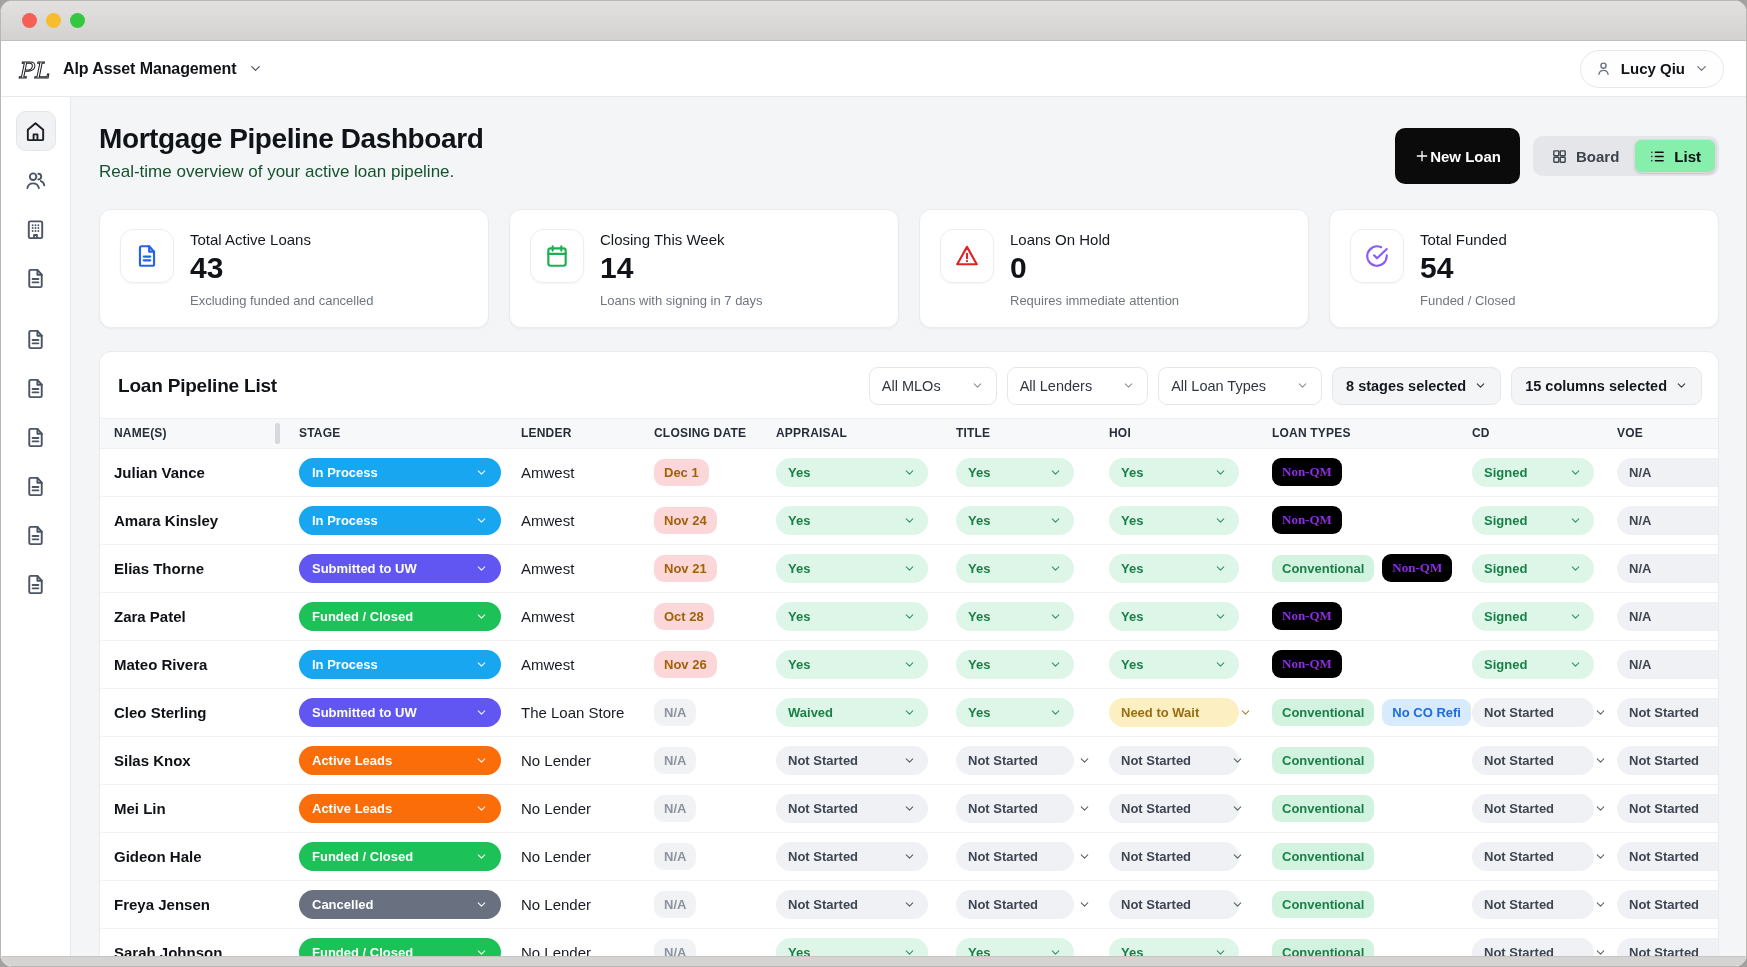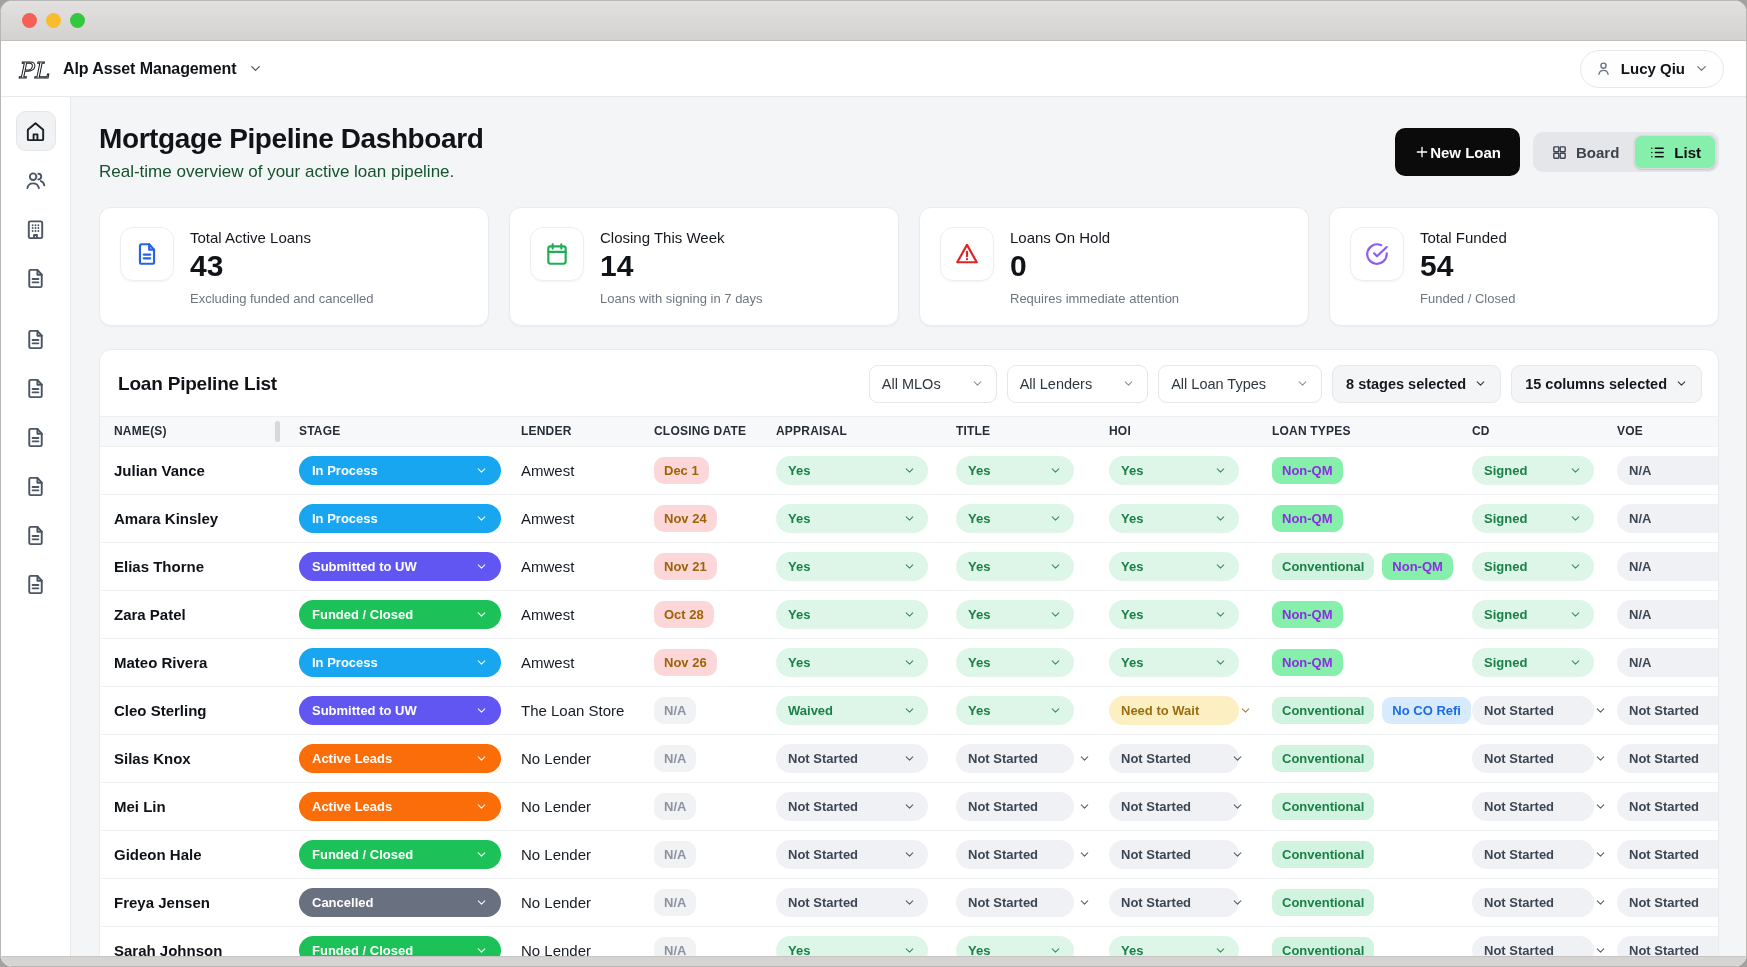--- a/index.html
+++ b/index.html
@@ -61,21 +61,21 @@
   .side-btn.active{ background:#f1f2f4; border-color:#e3e5e8; color:#1c2128; }
   .side-btn.gap{ margin-bottom:12px; }
   .side-btn svg{ width:23px; height:23px; }
   
   .main{ flex:1; min-width:0; background:#f4f5f7; padding:26px 27px 0 28px; display:flex; flex-direction:column; }
   .page-head{ display:flex; justify-content:space-between; align-items:flex-start; margin-bottom:25px; }
   .page-title{ font-size:28px; font-weight:700; letter-spacing:-0.4px; margin-bottom:7px; }
   .page-sub{ font-size:17px; color:#14532d; }
   .actions{ display:flex; gap:13px; align-items:center; margin-top:5px; }
   .btn-new{
-    background:#0b0b0c; color:#fff; border:none; height:48px; border-radius:10px;
+    background:#0b0b0c; color:#fff; border:none; height:56px; border-radius:10px;
     padding:0 19px; font-size:15px; font-weight:600; font-family:inherit;
     display:flex; align-items:center; cursor:pointer;
   }
   .btn-new .ic{ color:#fff; }
   .segment{ background:#e5e6e9; border-radius:10px; padding:3px; display:flex; }
   .seg{
     height:34px; padding:0 14px; border-radius:8px; border:1px solid transparent;
     background:transparent; display:flex; align-items:center; gap:8px;
     font-family:inherit; font-size:15px; font-weight:600; color:#3d444e; cursor:pointer;
   }
@@ -148,21 +148,21 @@
   }
   .sel.green{ background:#ddf6e8; color:#1a8048; }
   .sel.gray{ background:#f0f1f4; color:#3d4653; }
   .sel.yellow{ background:#fcf0c3; color:#9a6d12; }
   .sel .chev{ opacity:.85; }
   .datebadge{ display:inline-block; padding:6px 10px; border-radius:10px; font-size:13px; }
   .datebadge.alert{ background:#fcd7d9; color:#a16207; font-weight:700; }
   .datebadge.muted{ background:#f1f2f4; color:#8b93a0; font-weight:600; }
   .type{ display:inline-block; padding:6px 10px; border-radius:9px; font-size:13px; font-weight:600; margin-right:8px; }
   .type.conventional{ background:#d2f3e0; color:#1a8048; }
-  .type.nonqm{ background:#86efac; color:#8d2de2; }
+  .type.nonqm{ background:#000000; color:#8d2de2;font-family:Liberation Serif, serif; }
   .type.refi{ background:#d8eafd; color:#1a6ce0; font-weight:700; }
   
   .ic{ display:inline-flex; }
   .ic svg, .chev svg{ display:block; }
   svg.ln{ fill:none; stroke:currentColor; stroke-width:2; stroke-linecap:round; stroke-linejoin:round; }
   .chev{ display:inline-flex; }
   
   .win-bottom{
     position:absolute; left:0; right:0; bottom:0; height:10px;
     background:#d6d4d2; border-top:1px solid #c6c4c2;

